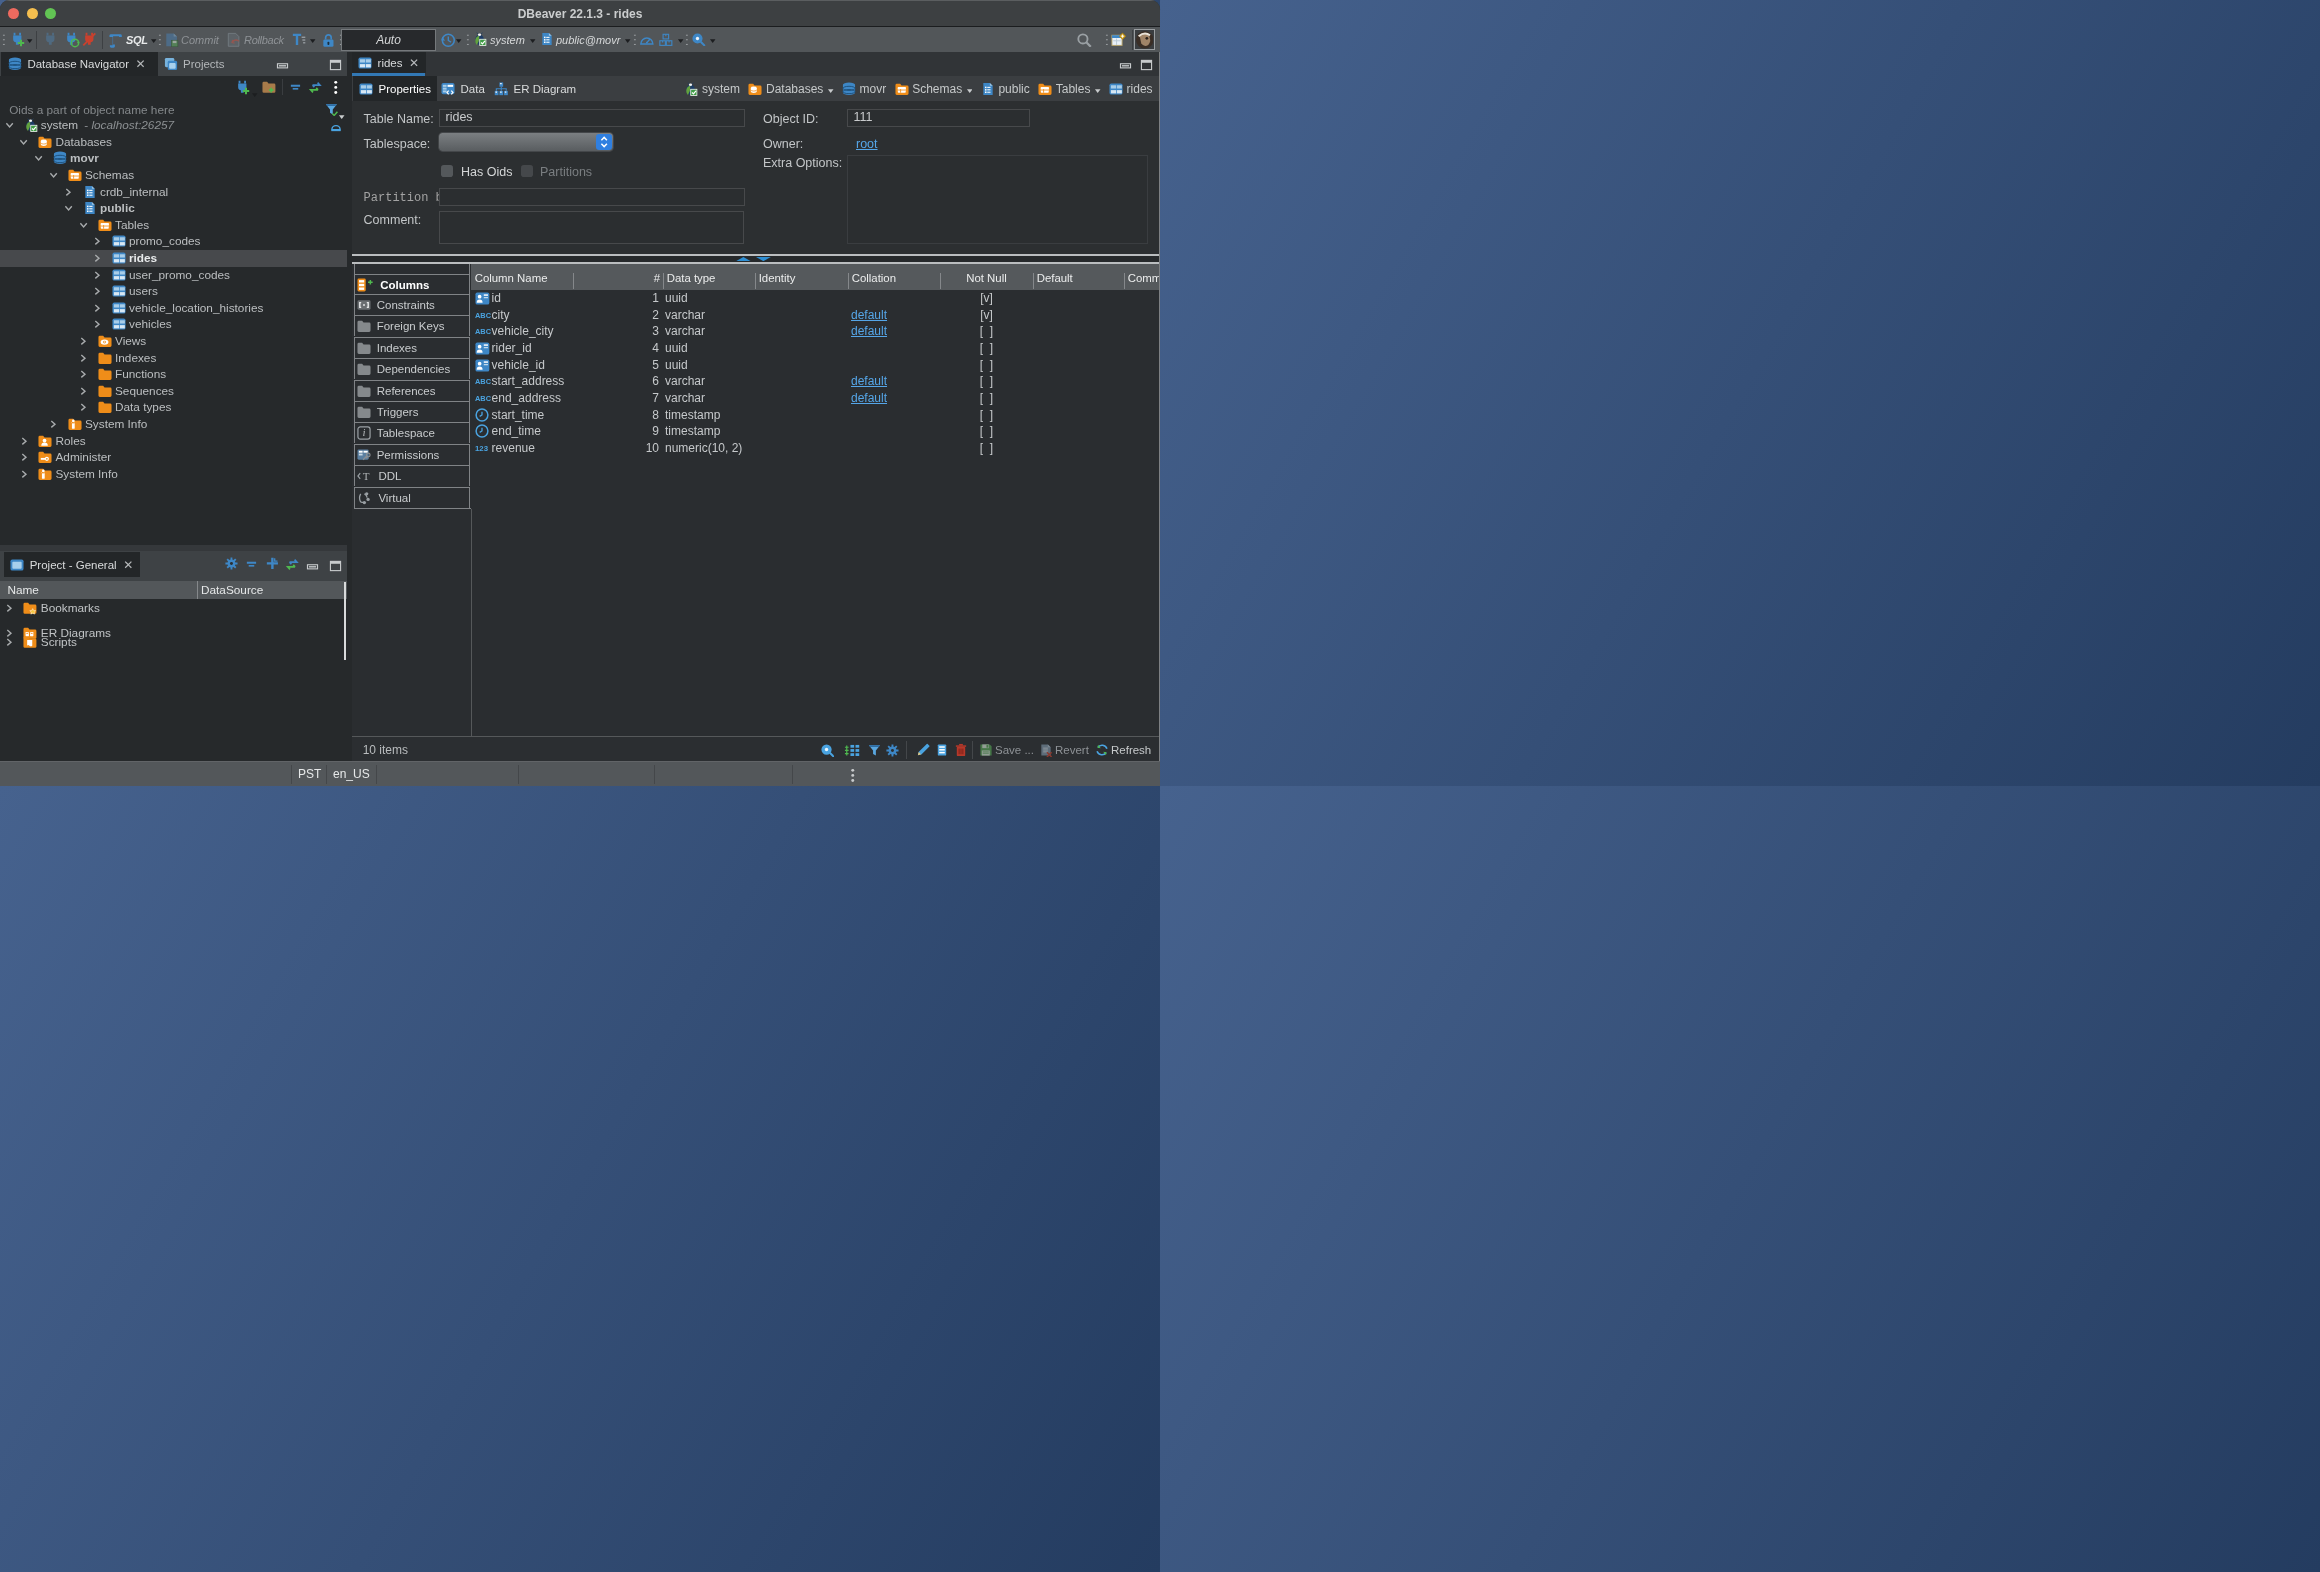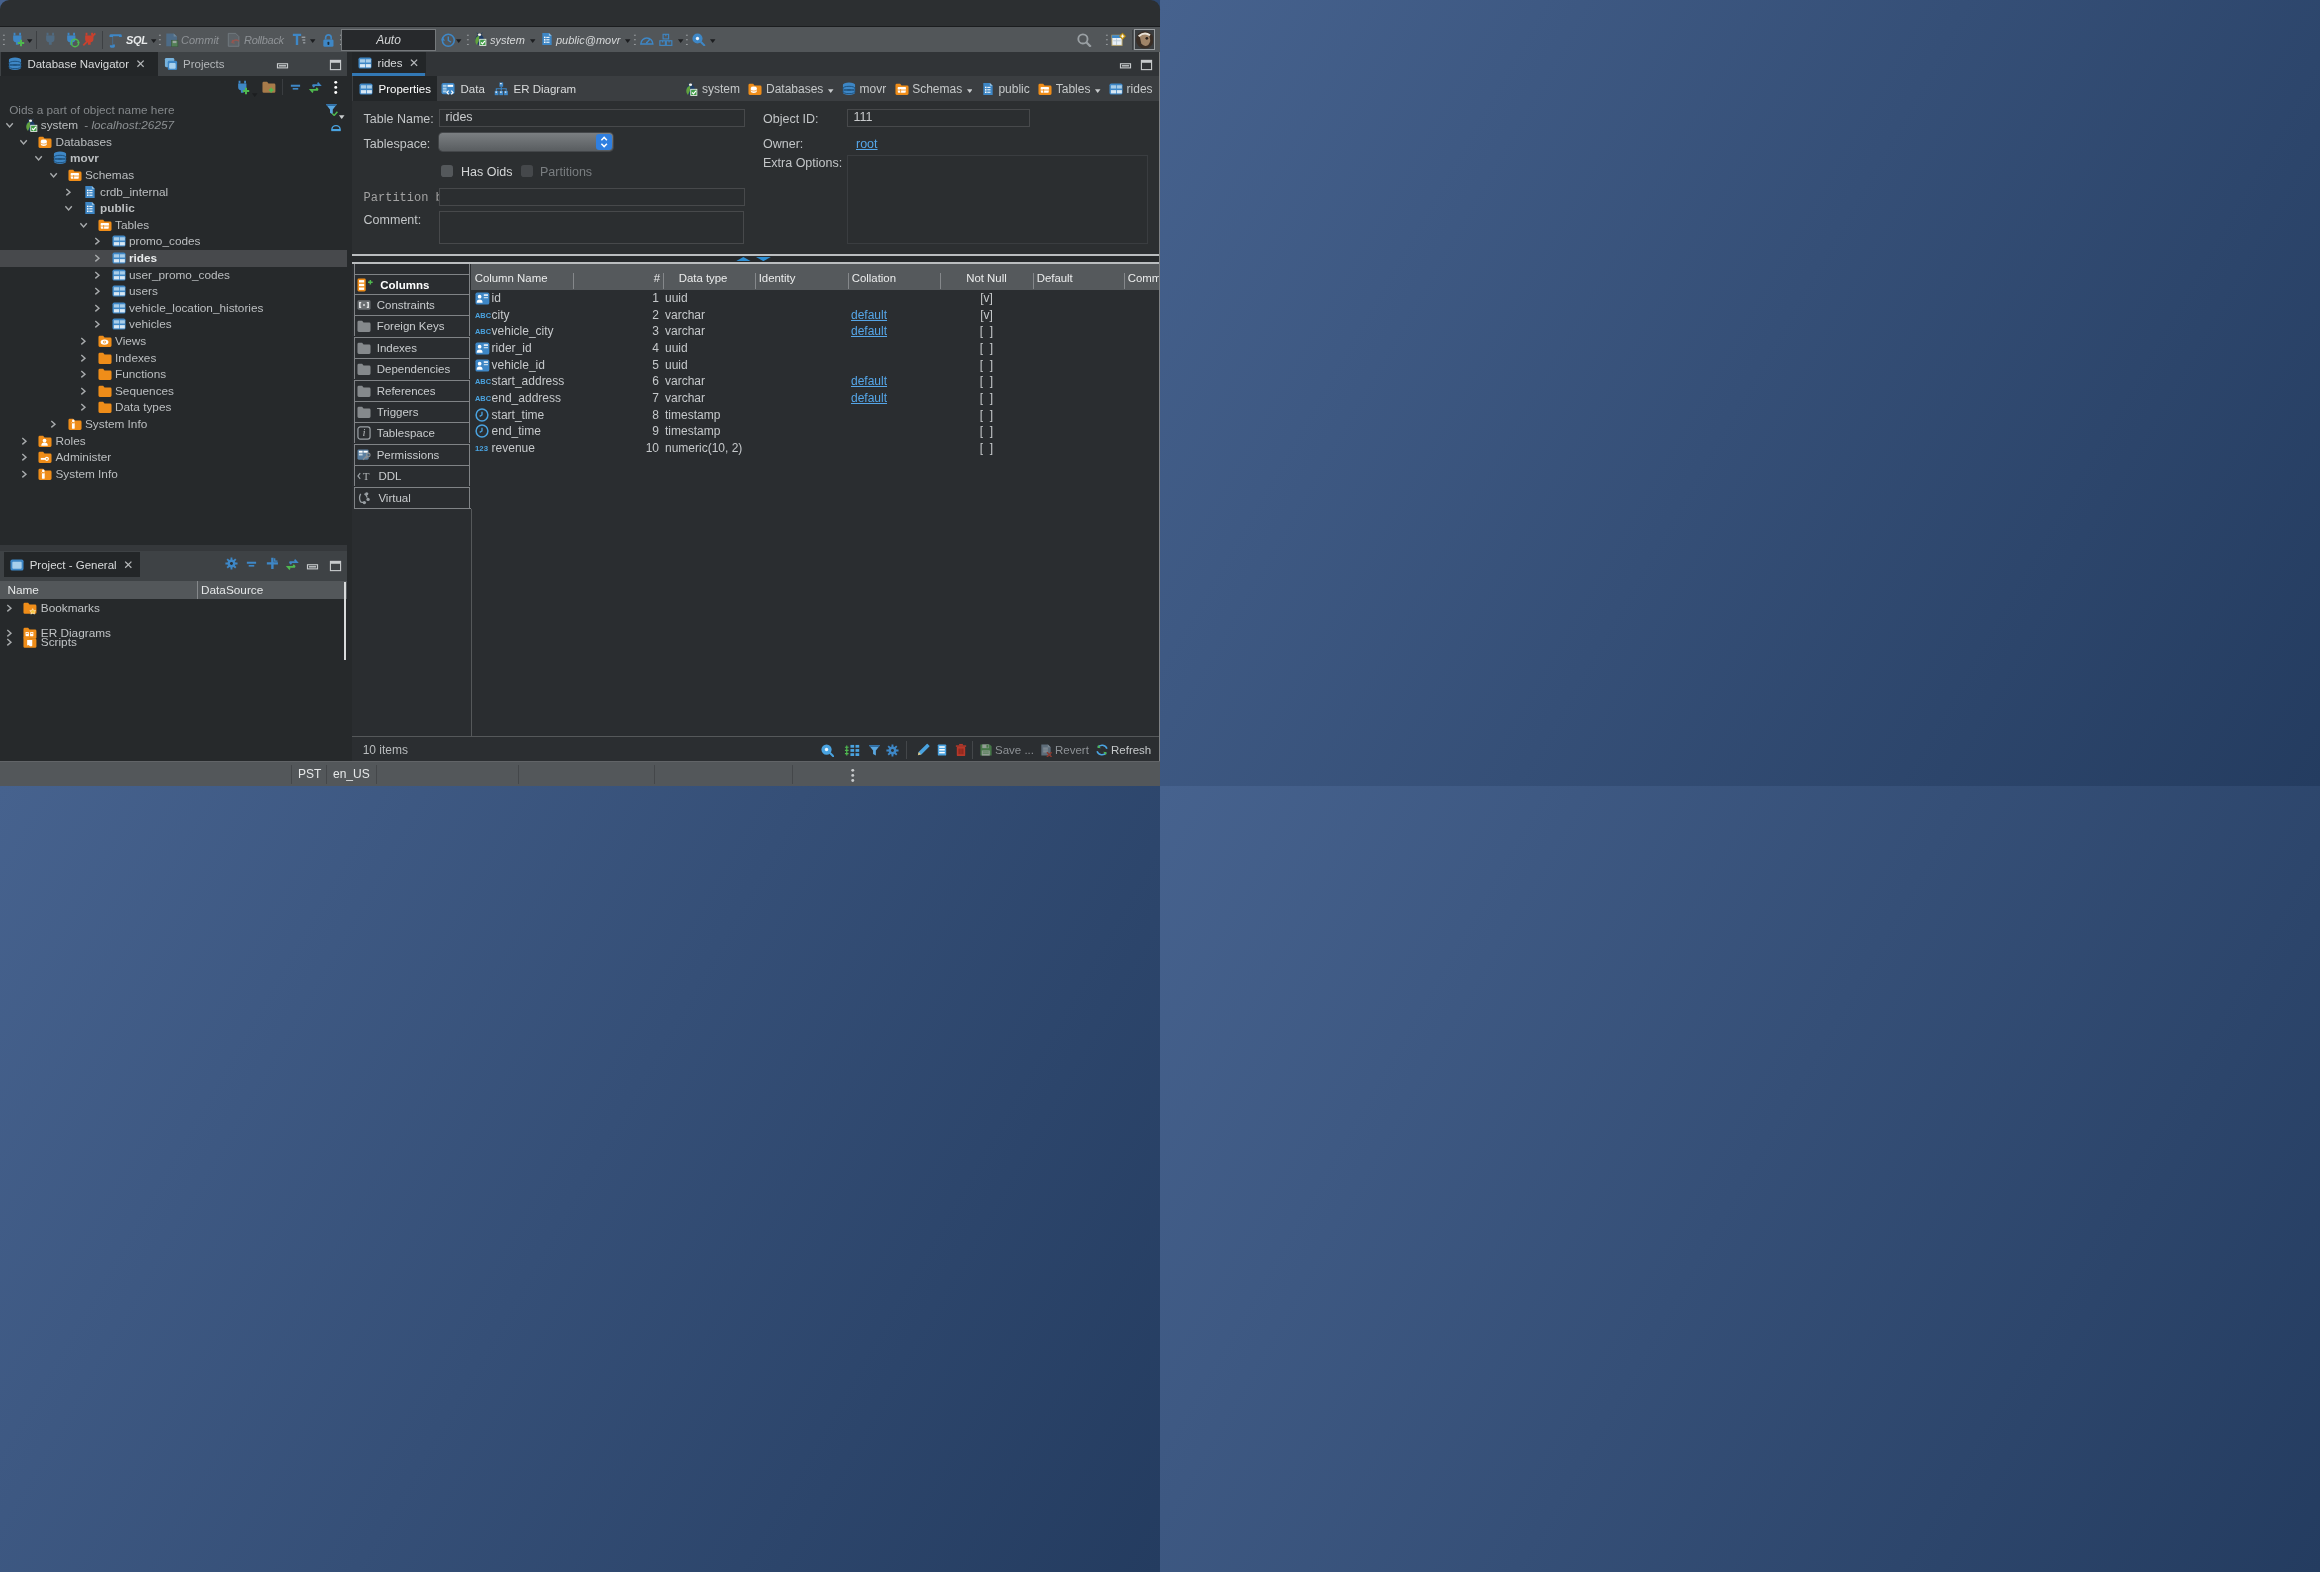--- a/index.html
+++ b/index.html
@@ -29,20 +29,26 @@
 .cell { position:absolute; height:16.6px; display:flex; align-items:center; color:#c6c9cb; font-size:12px; white-space:nowrap; }
 .sbtab { position:absolute; left:0; width:116px; display:flex; align-items:center; border-top:0.9px solid #808386; background:#2a2d30; }
 .sbtab .txt { color:#c9ccce; font-size:11.5px; margin-left:5.5px; }
 .statusbar { position:absolute; left:0; top:761px; width:100%; height:25px; background:#53575a; border-top:0.9px solid #616467; }
 .ssep { position:absolute; top:2.8px; width:0.9px; height:19.4px; background:#44474a; }
 .stext { position:absolute; top:0; height:24px; line-height:24px; color:#e6e8e9; font-size:12px; }
 a.lnk { color:#55a6e8; text-decoration:underline; }
 </style></head><body>
 <div class="win">
 
+<div class="titlebar">
+<div class="tl" style="left:8.3px;background:#ee6a5f;"></div>
+<div class="tl" style="left:27px;background:#f5bf4f;"></div>
+<div class="tl" style="left:45px;background:#62c454;"></div>
+<div class="title">DBeaver 22.1.3 - rides</div>
+</div>
 <div class="toolbar" style="display:block;font-style:italic;">
 <span class="abs handle" style="left:0px;top:4.6px;"></span>
 <span class="abs" style="left:9.2px;top:3.7px;display:inline-flex;">
         <svg width="17.5" height="17.5" viewBox="0 0 19 19" style="">
           <path d="M6 2 v3 M12 2 v3" stroke="#3e87c6" stroke-width="2"></path>
 <path d="M4.5 5 h9 v4 q0 3 -3 3.2 L10.5 15 h-3 L7.5 12.2 Q4.5 12 4.5 9 z" fill="#3e87c6"></path>
           <path d="M13 9.5 v7 M9.5 13 h7" stroke="#4fb94f" stroke-width="2.2"></path>
         </svg>
       </span>
 <span class="abs" style="left:26px;top:10px;display:inline-flex;">
@@ -1074,21 +1080,21 @@
             </svg>
           </span>
           <span class="txt" style="">Virtual</span>
         </div>
 <div class="abs" style="left:7.4px;top:244px;width:117px;height:0.9px;background:#808386;"></div>
 <div class="abs" style="left:124px;top:245px;width:0.9px;height:228px;background:#55585a;"></div>
 <div class="grid-hdr" style="left:124px;top:0;width:689px;height:26px;">
 <div class="gh" style="left:0px;width:102px;top:5.5px;height:17.5px;border-left:none;">Column Name</div>
 <div class="gh" style="left:102px;width:90px;top:5.5px;height:17.5px;border-left:none;"></div>
 <div class="abs" style="left:102px;top:9.2px;width:0.9px;height:15.7px;background:#85888b;"></div>
-<div class="gh" style="left:192px;width:92px;top:5.5px;height:17.5px;border-left:none;margin-left:12px;">Data type</div>
+<div class="gh" style="left:192px;width:92px;top:5.5px;height:17.5px;border-left:none;">Data type</div>
 <div class="abs" style="left:192px;top:9.2px;width:0.9px;height:15.7px;background:#85888b;"></div>
 <div class="gh" style="left:284px;width:93px;top:5.5px;height:17.5px;border-left:none;">Identity</div>
 <div class="abs" style="left:284px;top:9.2px;width:0.9px;height:15.7px;background:#85888b;"></div>
 <div class="gh" style="left:377px;width:91px;top:5.5px;height:17.5px;border-left:none;">Collation</div>
 <div class="abs" style="left:377px;top:9.2px;width:0.9px;height:15.7px;background:#85888b;"></div>
 <div class="gh" style="left:469px;width:93px;top:5.5px;height:17.5px;border-left:none;justify-content:center;padding-left:0;">Not Null</div>
 <div class="abs" style="left:469px;top:9.2px;width:0.9px;height:15.7px;background:#85888b;"></div>
 <div class="gh" style="left:562px;width:91px;top:5.5px;height:17.5px;border-left:none;">Default</div>
 <div class="abs" style="left:562px;top:9.2px;width:0.9px;height:15.7px;background:#85888b;"></div>
 <div class="gh" style="left:653px;width:36px;top:5.5px;height:17.5px;border-left:none;">Comm</div>

